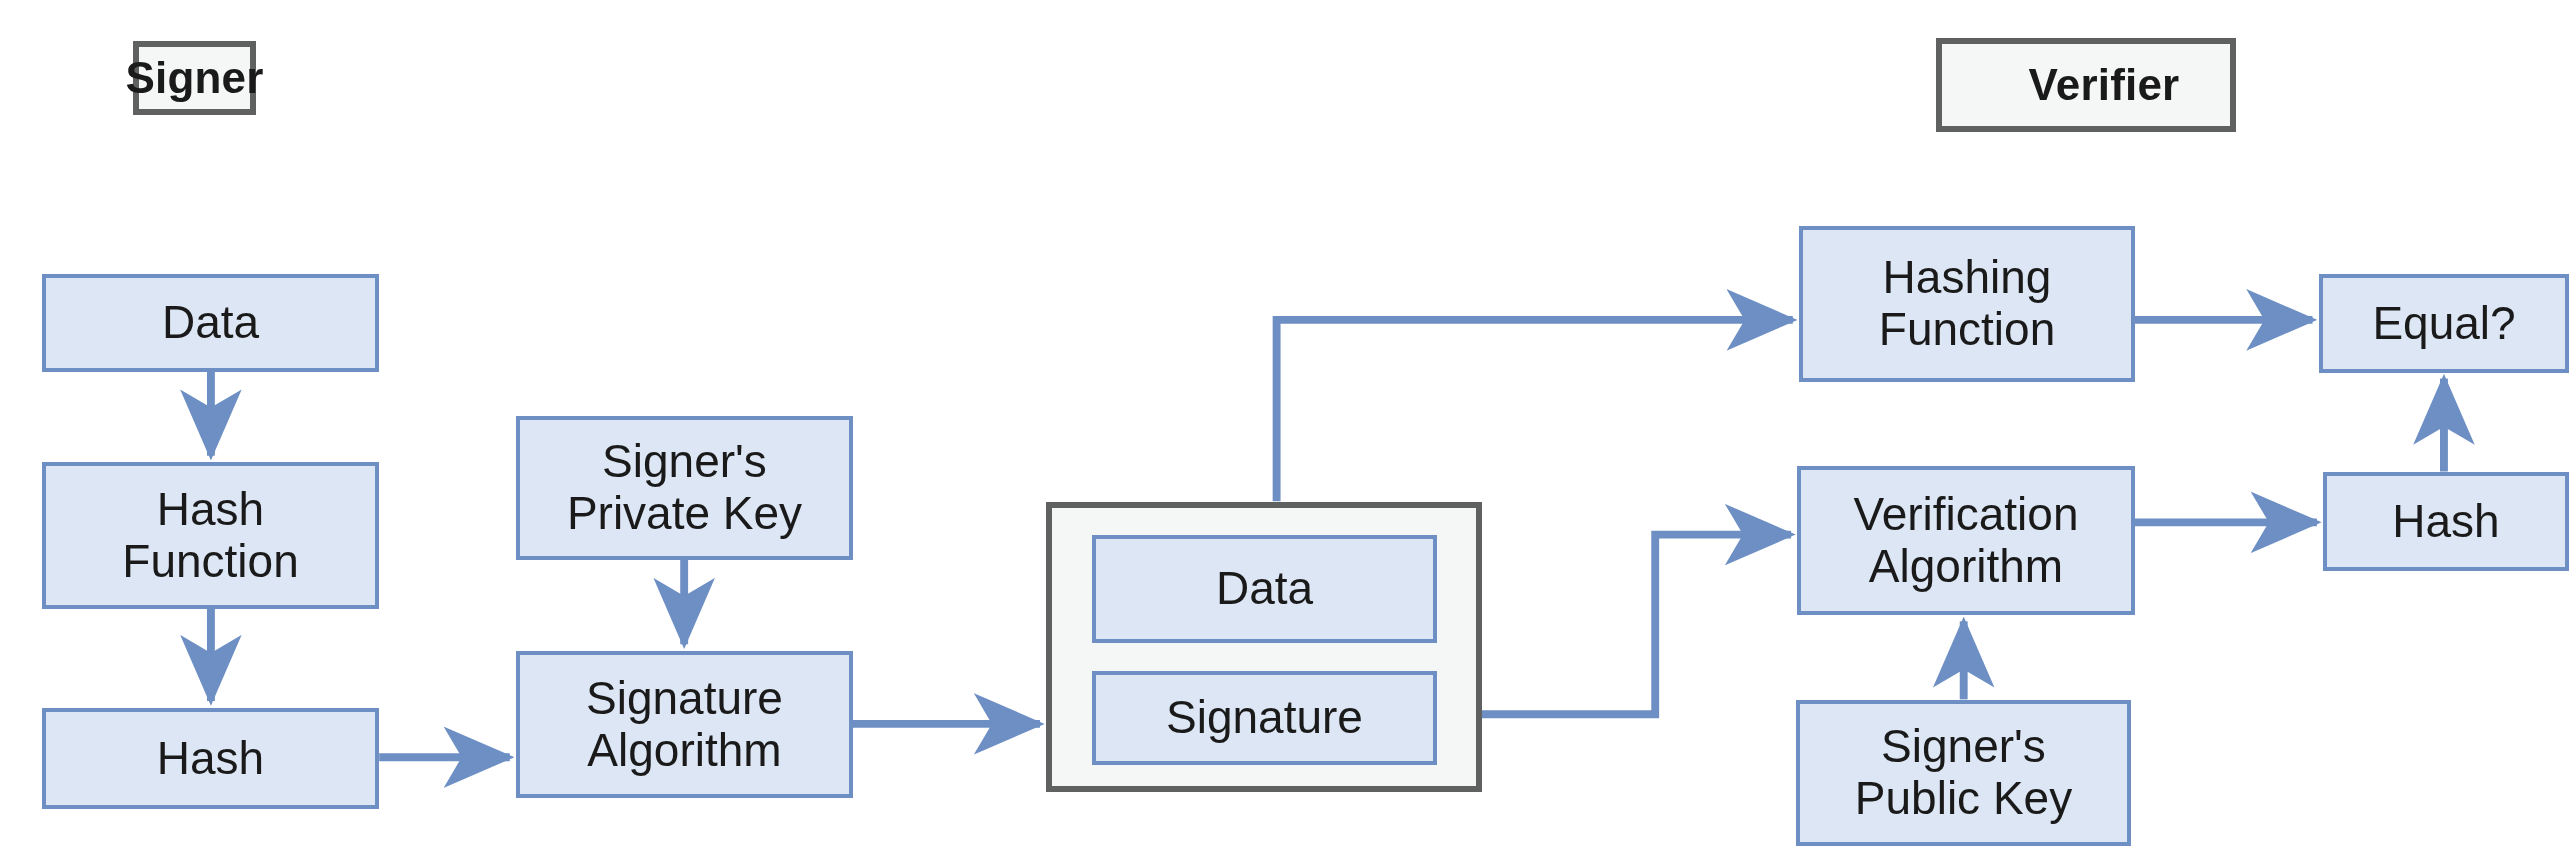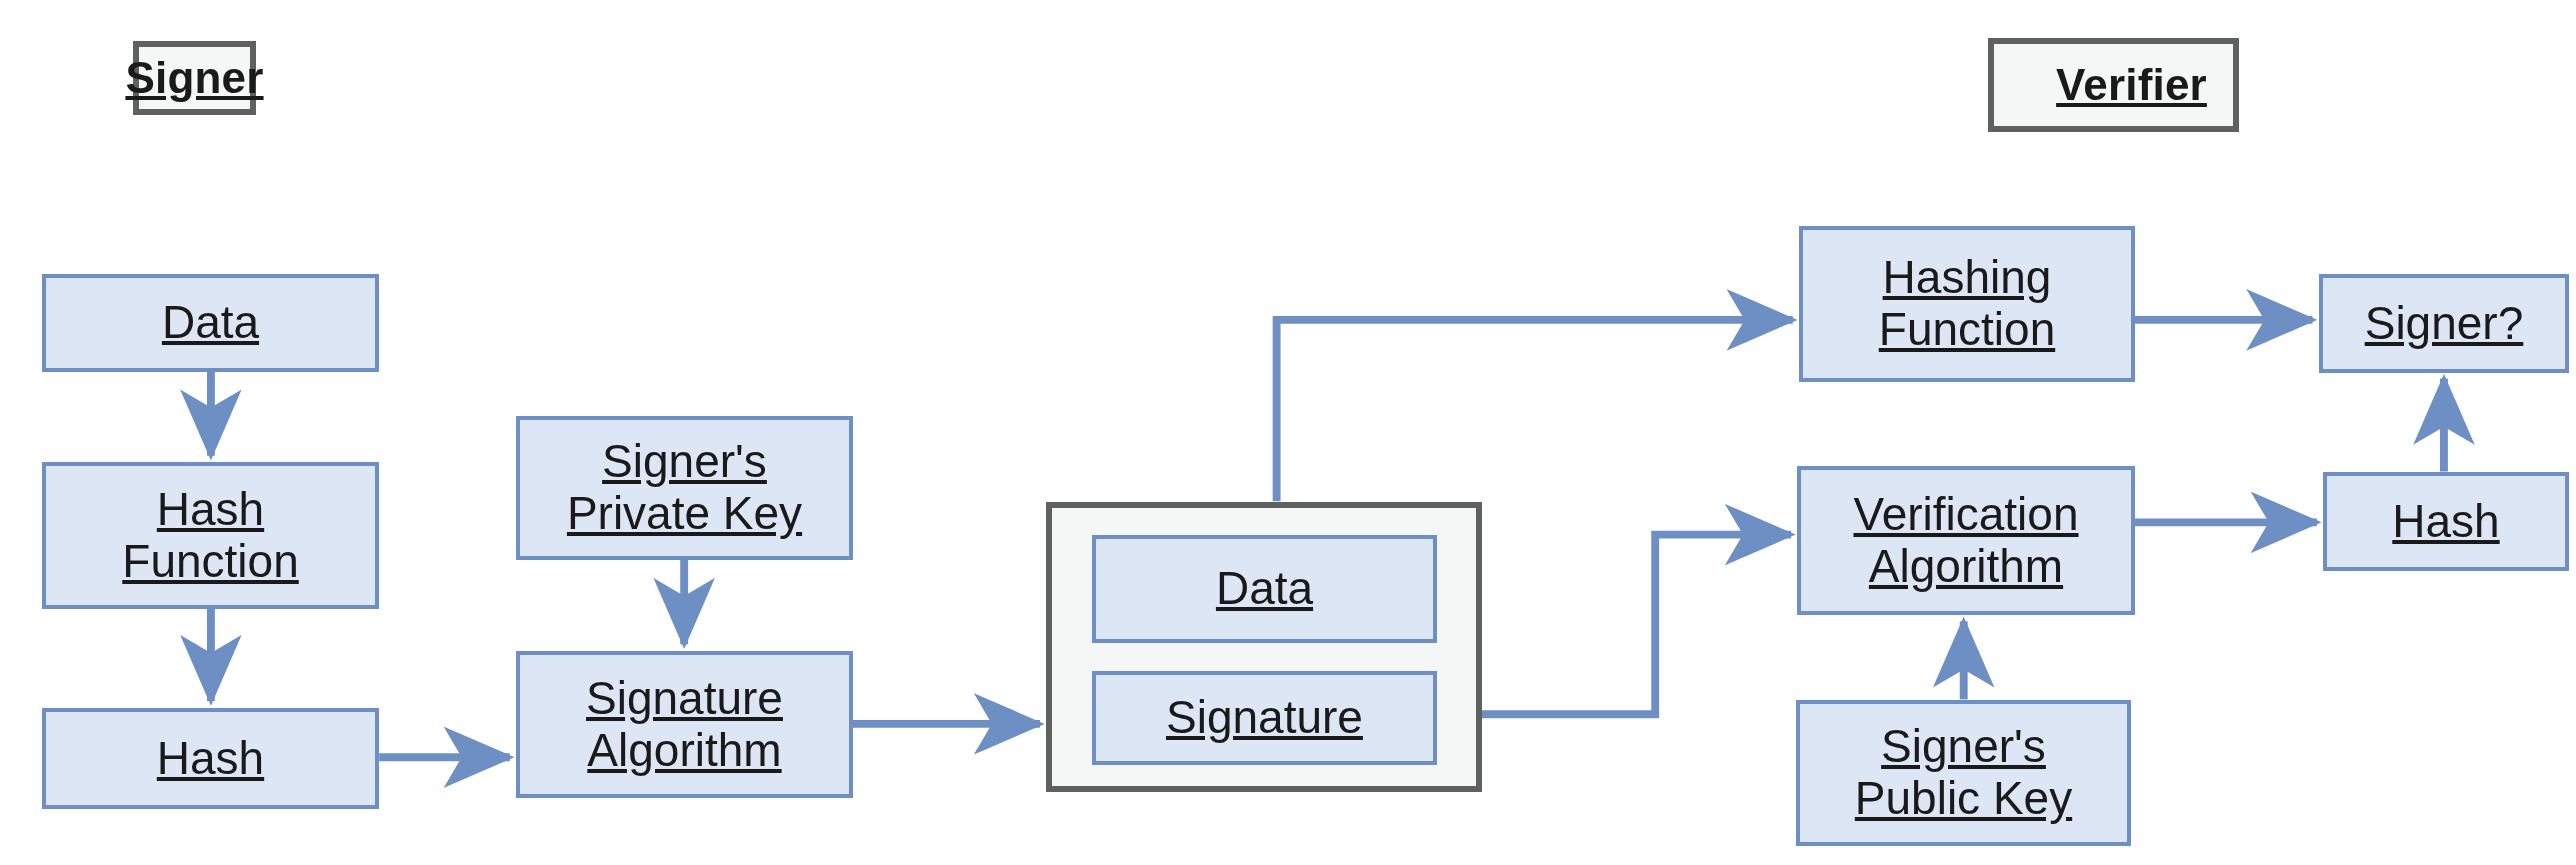--- a/index.html
+++ b/index.html
@@ -28,21 +28,20 @@
   .node {
     position: absolute;
     box-sizing: border-box;
     display: flex;
     align-items: center;
     justify-content: center;
     text-align: center;
     line-height: 1.12;
     color: #1a1a1a;
     white-space: pre-line;
-    text-decoration: underline;
   }
   .node-blue {
     background: #dce6f4;
     border: 4.4px solid #6d8fc4;
     font-size: 46px;
     font-weight: 400;
   }
   .node-role {
     background: #f5f6f6;
     border: 6.1px solid #5e6160;
@@ -114,21 +113,21 @@
 
     <g>
       <path d="M2788,538 L2788,432" stroke="#6d8fc4" stroke-width="9" fill="none" marker-end="url(#arrowhead)"></path>
     </g>
   </svg>
 
   <div class="node node-role" style="left:133px; top:41px; width:123px; height:74px;">
     <span>Signer</span>
   </div>
 
-  <div class="node node-role" style="left:1988px; top:38px; width:251px; height:94px;padding-left:36px;">
+  <div class="node node-role" style="left:1936px; top:38px; width:300px; height:94px;padding-left:36px;">
     <span>Verifier</span>
   </div>
 
   <div class="node node-blue" style="left:42px; top:274px; width:337px; height:98px;">
     <span>Data</span>
   </div>
 
   <div class="node node-blue" style="left:42px; top:462px; width:337px; height:147px;">
     <span>Hash
 Function</span>
@@ -157,21 +156,21 @@
   <div class="node node-inner" style="left:1092px; top:671px; width:345px; height:94px;">
     <span>Signature</span>
   </div>
 
   <div class="node node-blue" style="left:1799px; top:226px; width:336px; height:156px;">
     <span>Hashing
 Function</span>
   </div>
 
   <div class="node node-blue" style="left:2319px; top:274px; width:250px; height:99px;">
-    <span>Signer?</span>
+    <span>Equal?</span>
   </div>
 
   <div class="node node-blue" style="left:1797px; top:466px; width:338px; height:149px;">
     <span>Verification
 Algorithm</span>
   </div>
 
   <div class="node node-blue" style="left:2323px; top:472px; width:246px; height:99px;">
     <span>Hash</span>
   </div>

